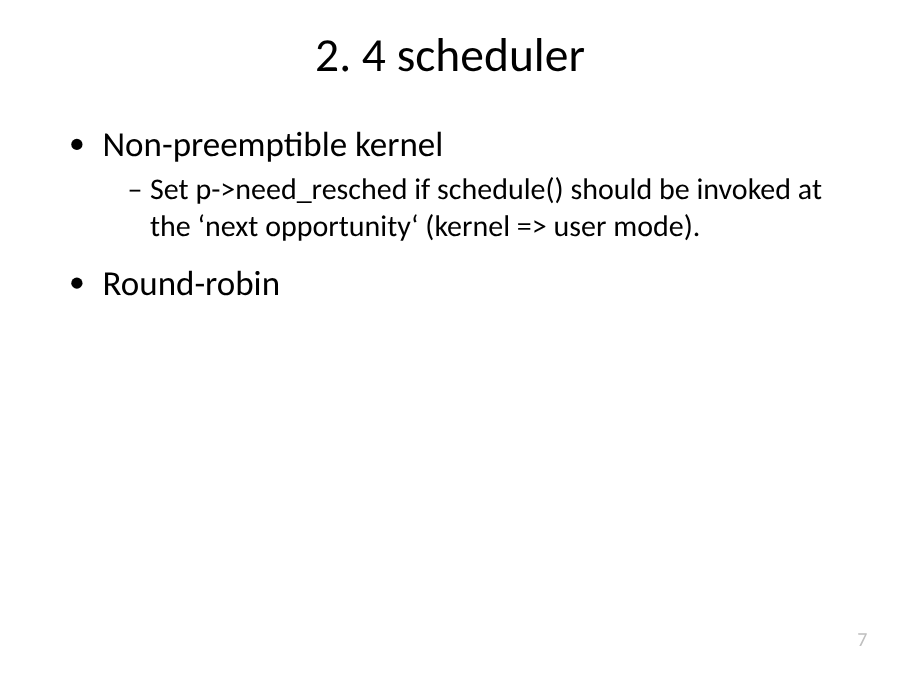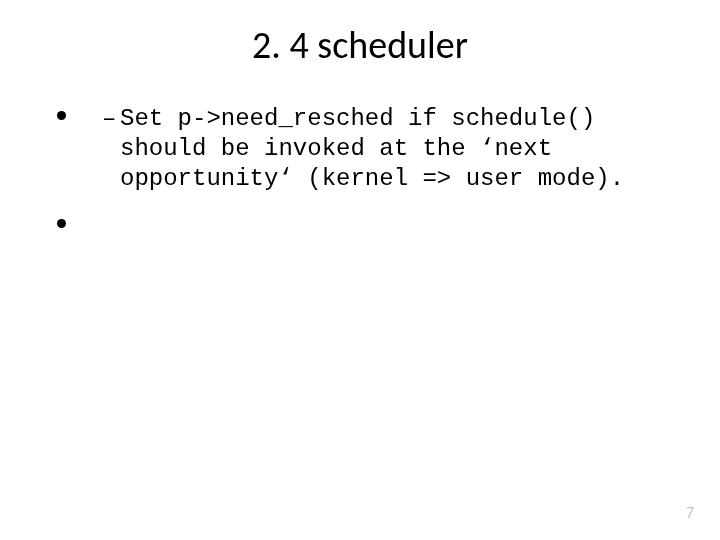--- a/index.html
+++ b/index.html
@@ -1,35 +1,37 @@
 <!DOCTYPE html>
 <html><head>
 <meta charset="utf-8">
 <style>
   * { margin: 0; padding: 0; box-sizing: border-box; }
   html, body { width: 720px; height: 540px; background: #fff; font-family: Calibri, "Segoe UI", Arial, sans-serif; color: #000; }
   .slide { position: relative; width: 720px; height: 540px; padding: 22px 54px 0 54px; }
   .title { text-align: center; font-size: 38px; font-weight: 400; margin-bottom: 30px; }
   ul.lvl1 { list-style: disc; padding-left: 28px; }
   ul.lvl1 > li { font-size: 28px; margin-bottom: 6px; }
-  ul.lvl2 { list-style: none; padding-left: 20px; margin-top: 4px; margin-bottom: 12px; font-family: Liberation Mono, monospace; }
+  ul.lvl2 { list-style: none; padding-left: 20px; margin-top: 4px; margin-bottom: 12px; }
   ul.lvl2 > li { position: relative; font-size: 24px; line-height: 1.25; padding-left: 18px; }
   ul.lvl2 > li::before { content: "–"; position: absolute; left: 0; top: 0; }
   .pagenum { position: absolute; right: 26px; bottom: 18px; color: #bfbfbf; font-size: 16px; }
 </style>
 </head>
 <body>
 
 <div class="slide">
   <h1 class="title">2. 4 scheduler</h1>
 
   <ul class="lvl1">
     <li>
+      <span>Non-preemptible kernel</span>
       <ul class="lvl2">
         <li>Set p-&gt;need_resched if schedule() should be invoked at the ‘next opportunity‘ (kernel =&gt; user mode).</li>
       </ul>
     </li>
     <li>
+      <span>Round-robin</span>
     </li>
   </ul>
 
   <div class="pagenum">7</div>
 </div>
 
 </body></html>

